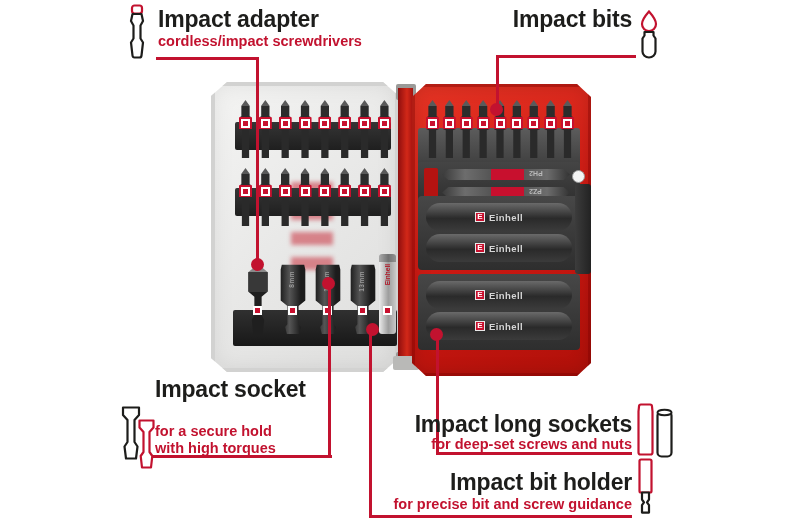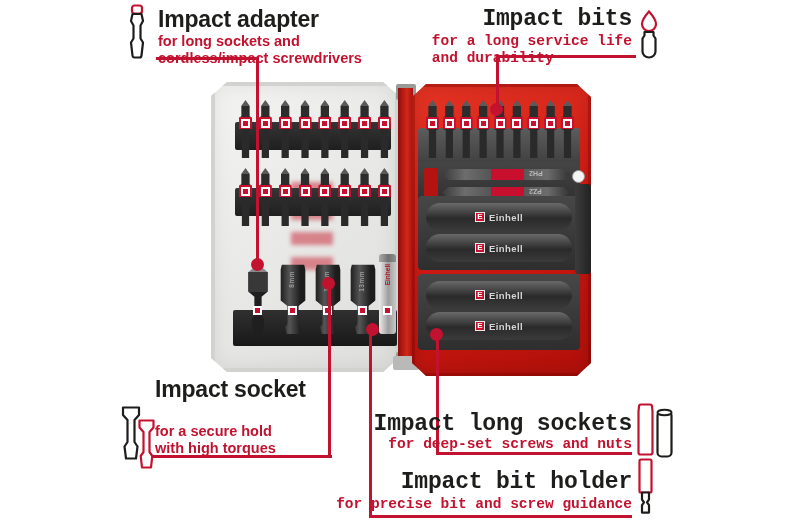--- a/index.html
+++ b/index.html
@@ -1,21 +1,21 @@
 <!DOCTYPE html>
 <html><head>
 <meta charset="utf-8">
 <style>
   html,body{margin:0;padding:0;background:#fff;}
   .stage{position:relative;width:789px;height:520px;background:#fff;overflow:hidden;
          font-family:"Liberation Sans",sans-serif;}
   
   .co-title{position:absolute;font-weight:700;font-size:23px;line-height:25px;color:#1d1d1b;z-index:22;letter-spacing:-.2px;}
   .co-desc{position:absolute;font-weight:700;font-size:14.5px;line-height:17px;color:#c2122f;z-index:22;}
-  .ta-r{font-family:Liberation Mono, monospace;}
+  .ta-r{text-align:right;}
   
   .line{position:absolute;background:#c2122f;z-index:20;}
   .dot{position:absolute;width:13px;height:13px;border-radius:50%;background:#c2122f;z-index:21;}
   .ico{position:absolute;z-index:22;}
   
   .lid{position:absolute;left:211px;top:82px;width:188px;height:290px;
        background:linear-gradient(135deg,#f4f4f3,#e7e7e6 55%,#dededd);
        clip-path:polygon(16px 0,172px 0,188px 14px,188px 276px,172px 290px,16px 290px,0 276px,0 14px);
        box-shadow:inset 0 0 0 4px #d2d2d1, inset 0 0 24px rgba(0,0,0,.10);}
   .lid-print{position:absolute;left:80px;top:100px;width:42px;height:95px;
@@ -195,38 +195,33 @@
   <div class="clasp"></div>
 
   <span class="ico" style="left:124px;top:4px">
     <svg width="26" height="58" viewBox="0 0 26 58" fill="none">
       <rect x="8" y="1.5" width="10" height="8" rx="2.5" stroke="#c2122f" stroke-width="2.2"></rect>
       <path d="M8.5 10 h9 l1.5 7 -2.5 4.5 v13 l2.5 4 -1.5 13 q-.2 2 -2 2 h-5 q-1.8 0 -2 -2 l-1.5 -13 2.5 -4 v-13 L7 17 z" stroke="#1d1d1b" stroke-width="2.2" stroke-linejoin="round" fill="#fff"></path>
     </svg>
   </span>
   <div class="co-title" style="left:158px;top:7px">Impact adapter</div>
   <div class="co-desc" style="left:158px;top:33px">
-    <div>for long sockets and</div>
     <div>cordless/impact screwdrivers</div>
   </div>
   <div class="line" style="left:156px;top:57px;width:102px;height:2.5px"></div>
   <div class="line" style="left:256px;top:57px;width:2.5px;height:208px"></div>
   <div class="dot" style="left:251px;top:258px"></div>
 
   <div class="co-title ta-r" style="right:157px;top:7px">Impact bits</div>
   <span class="ico" style="left:638px;top:10px">
     <svg width="22" height="50" viewBox="0 0 22 50" fill="none">
       <path d="M11 1.5 C15 6 18 9.5 18 14 a7 7 0 0 1 -14 0 C4 9.5 7 6 11 1.5 Z" stroke="#c2122f" stroke-width="2.2" fill="#fff"></path>
       <path d="M6.5 22 h9 v3.5 l2 3 v13 a6.5 6 0 0 1 -13 0 v-13 l2 -3 z" stroke="#1d1d1b" stroke-width="2.2" stroke-linejoin="round" fill="#fff"></path>
     </svg>
   </span>
-  <div class="co-desc ta-r" style="right:157px;top:33px">
-    <div>for a long service life</div>
-    <div>and durability</div>
-  </div>
   <div class="line" style="left:496px;top:55px;width:140px;height:2.5px"></div>
   <div class="line" style="left:496px;top:55px;width:2.5px;height:52px"></div>
   <div class="dot" style="left:490px;top:103px"></div>
 
   <span class="ico" style="left:120px;top:406px">
     <svg width="22" height="54" viewBox="0 0 22 54" fill="none">
       <path d="M3 1.5 h16 v7.5 l-4.5 5 v22 l3 4.5 -1.5 12 h-10 l-1.5 -12 3 -4.5 v-22 L3 9 z" stroke="#1d1d1b" stroke-width="2.2" stroke-linejoin="round" fill="#fff"></path>
     </svg>
   </span>
   <span class="ico" style="left:137px;top:419px">

